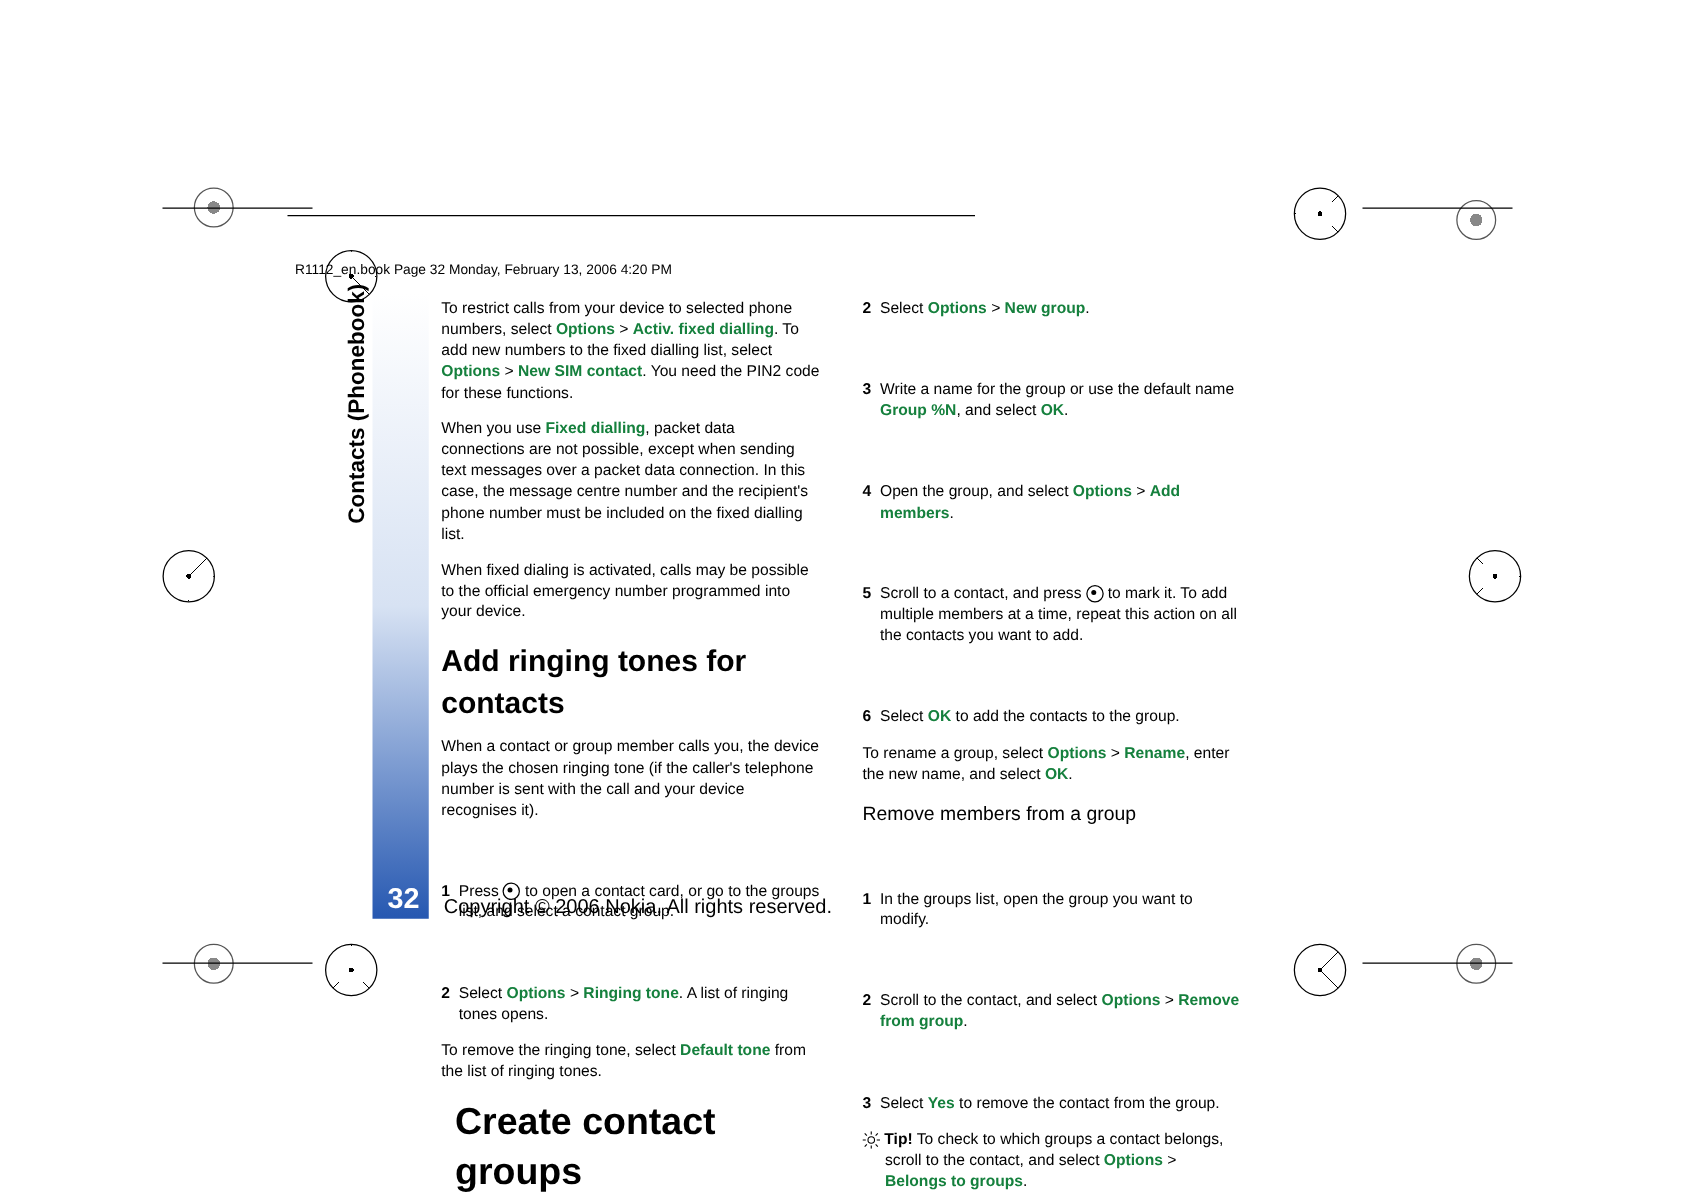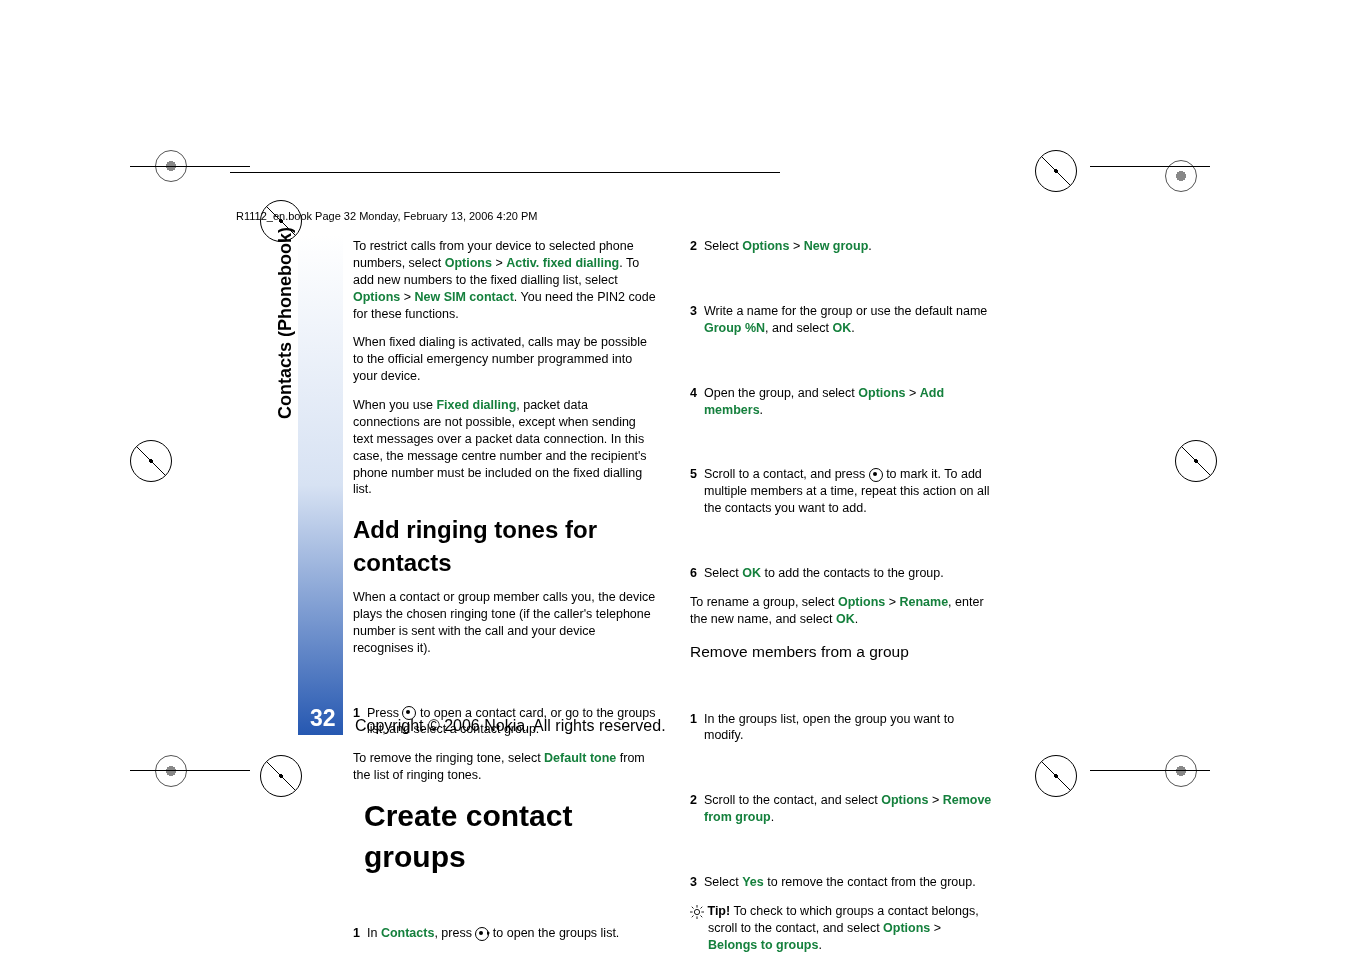--- a/index.html
+++ b/index.html
@@ -150,32 +150,33 @@
 <div class="vertical-title">Contacts (Phonebook)</div>
 <div class="page-number">32</div>
 <div class="copyright">Copyright © 2006 Nokia. All rights reserved.</div>
 
 <div class="content">
 
   <p>
     <span>To restrict calls from your device to selected phone numbers, select </span><span class="blue">Options</span><span> &gt; </span><span class="blue">Activ. fixed dialling</span><span>. To add new numbers to the fixed dialling list, select </span><span class="blue">Options</span><span> &gt; </span><span class="blue">New SIM contact</span><span>. You need the PIN2 code for these functions.</span>
   </p>
 
+  <p>
+    <span>When you use </span><span class="blue">Fixed dialling</span><span>, packet data connections are not possible, except when sending text messages over a packet data connection. In this case, the message centre number and the recipient's phone number must be included on the fixed dialling list.</span>
+  </p>
+
   <p>When fixed dialing is activated, calls may be possible to the official emergency number programmed into your device.</p>
-
-  <p>
-    <span>When you use </span><span class="blue">Fixed dialling</span><span>, packet data connections are not possible, except when sending text messages over a packet data connection. In this case, the message centre number and the recipient's phone number must be included on the fixed dialling list.</span>
-  </p>
 
   <h2>Add ringing tones for contacts</h2>
 
   <p>When a contact or group member calls you, the device plays the chosen ringing tone (if the caller's telephone number is sent with the call and your device recognises it).</p>
 
   <ol class="steps">
     <li><span class="num">1</span><span>Press </span><span class="joy-icon"></span><span> to open a contact card, or go to the groups list, and select a contact group.</span></li>
+    <li><span class="num">2</span><span>Select </span><span class="blue">Options</span><span> &gt; </span><span class="blue">Ringing tone</span><span>. A list of ringing tones opens.</span></li>
   </ol>
 
   <p>
     <span>To remove the ringing tone, select </span><span class="blue">Default tone</span><span> from the list of ringing tones.</span>
   </p>
 
   <h3>Create contact groups</h3>
 
   <ol class="steps">
     <li><span class="num">1</span><span>In </span><span class="blue">Contacts</span><span>, press </span><span class="joy-icon joy-right"></span><span> to open the groups list.</span></li>

